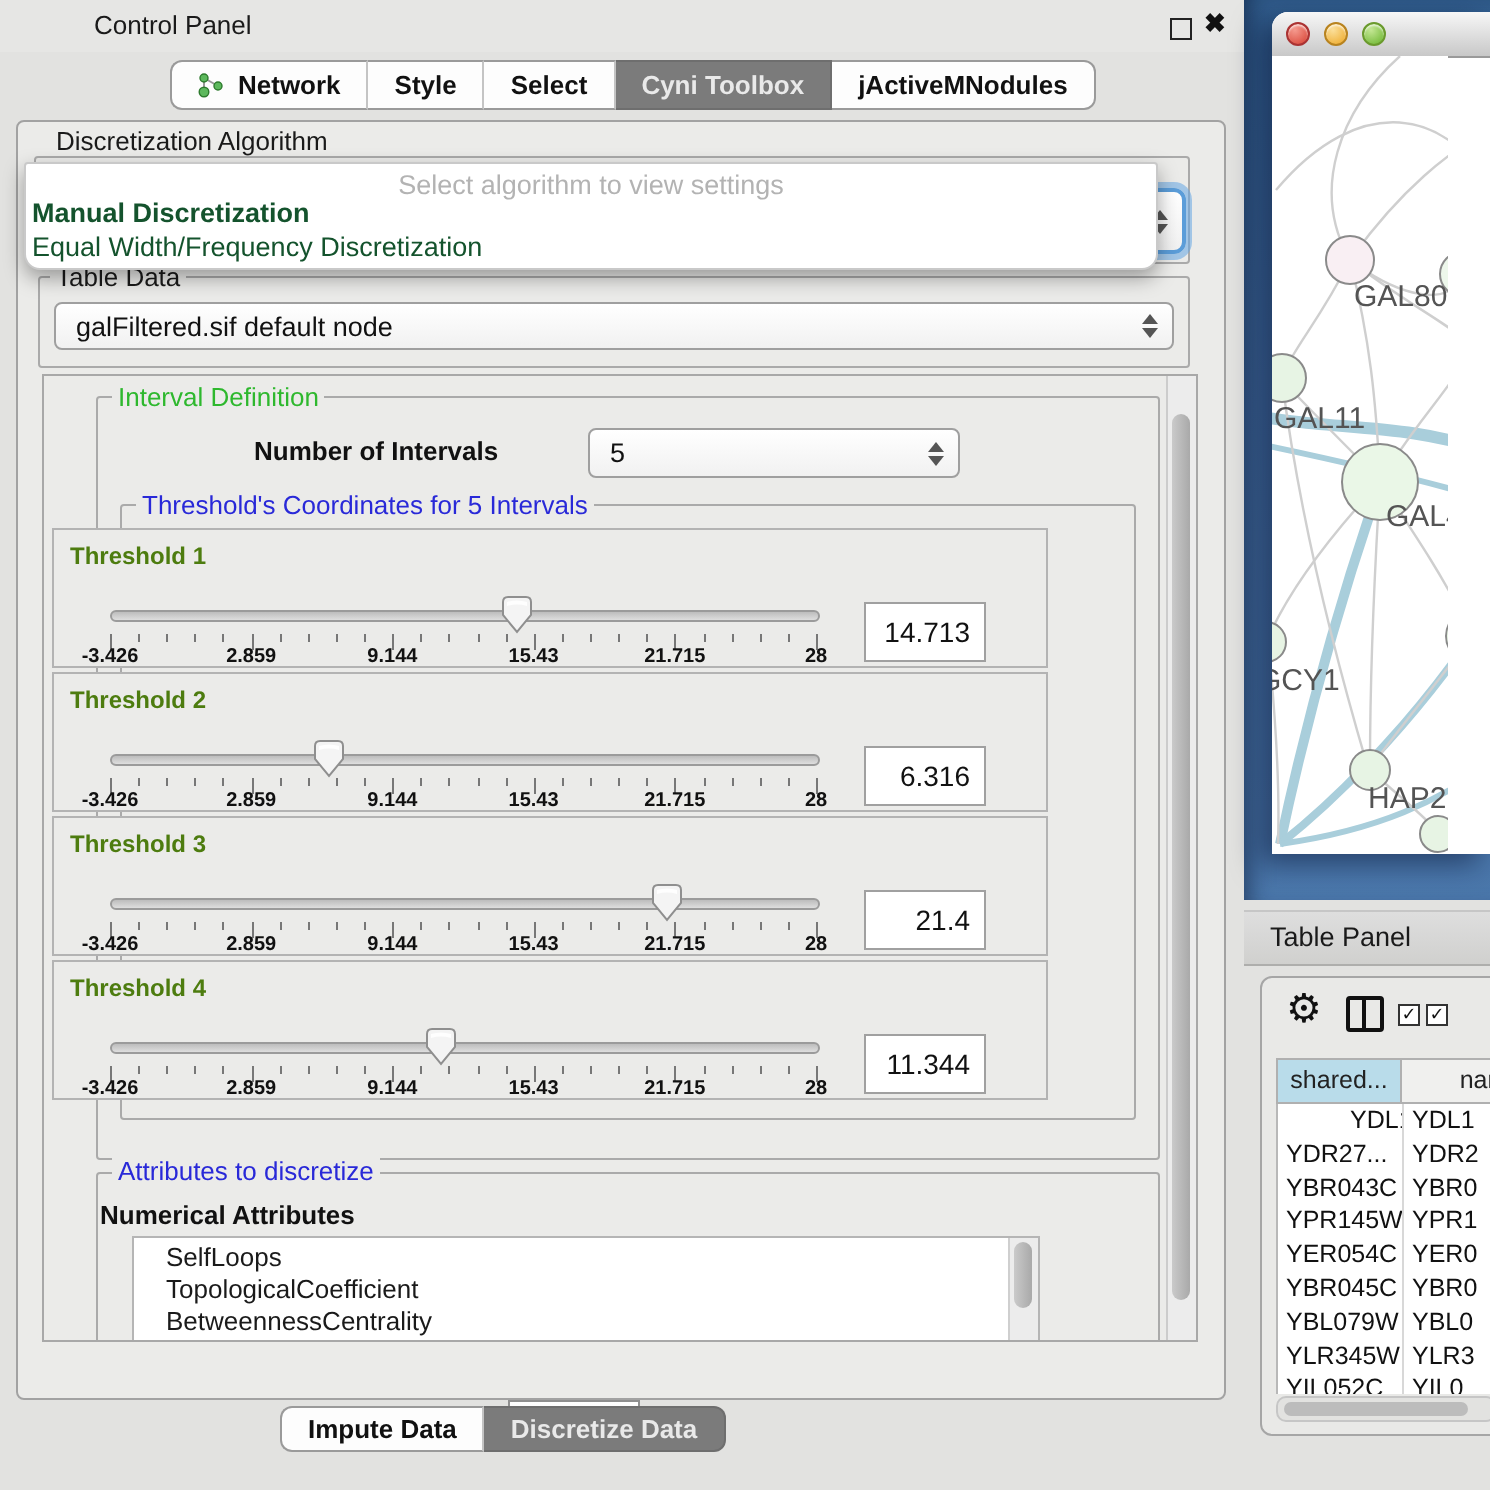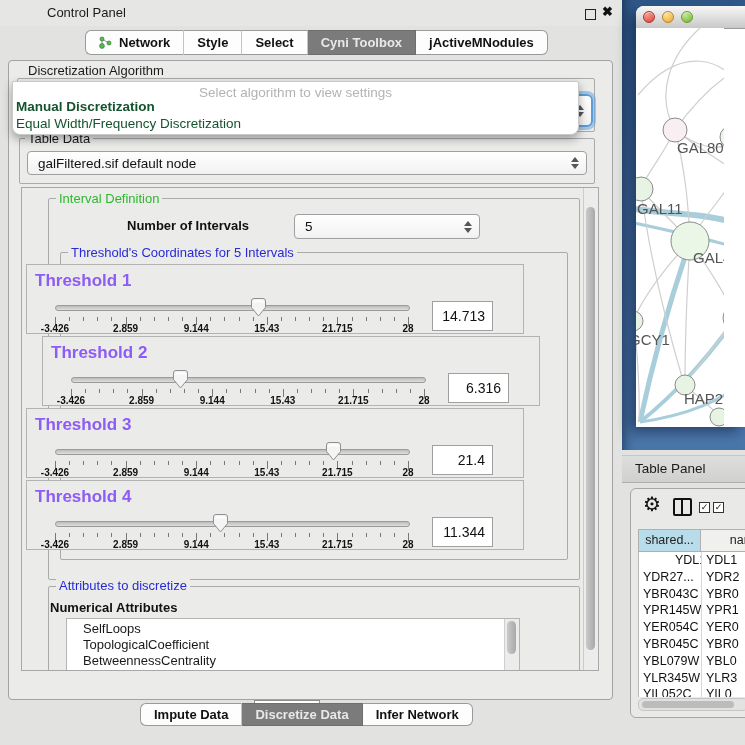--- a/index.html
+++ b/index.html
@@ -36,21 +36,21 @@
   .spinner .dn{width:0;height:0;border-left:4px solid transparent;border-right:4px solid transparent;border-top:5px solid #555;}
   #algo-combo{left:16px;top:33px;width:568px;height:33px;border-radius:6px;
               border:2px solid var(--focus_ring);box-shadow:0 0 0 3px rgba(100,165,227,.55);}
   
   #viewport{position:absolute;left:12px;top:126px;width:576px;height:482px;border:1px solid #a8a8a8;
             background:#ebebe9;overflow:hidden;}
   .vscroll{position:absolute;right:0;top:0;bottom:0;width:14px;background:#ececec;border-left:1px solid #cccccc;}
   .vthumb{position:absolute;left:2px;width:9px;border-radius:4.5px;background:linear-gradient(90deg,#cacaca,#a9a9a9);}
   
   .thr-row{position:absolute;left:4px;width:498px;height:70px;border:1px solid #b3b3b3;background:#ebebe9;box-sizing:border-box;}
-  .thr-label{position:absolute;left:8px;top:6px;font-size:17px;font-weight:bold;color:#8b5cf6;}
+  .thr-label{position:absolute;left:8px;top:6px;font-size:12px;font-weight:bold;color:#4d7c0f;}
   .rail{position:absolute;top:40px;height:4px;border:1px solid #9b9b9b;border-radius:3px;
         background:linear-gradient(#bdbdbd,#dedede);}
   .handle{position:absolute;top:33px;width:15px;height:19px;}
   .tick{position:absolute;width:1px;background:#777;}
   .tick.minor{top:52px;height:4px;}
   .tick.major{top:52px;height:8px;}
   .tick-label{position:absolute;top:58px;transform:translateX(-50%);font-size:10px;font-weight:bold;color:#111;white-space:nowrap;}
   .value-box{position:absolute;left:405px;top:36px;width:52px;height:28px;background:#fff;border:1px solid #a0a0a0;
              font-size:14px;color:#111;text-align:right;line-height:28px;padding-right:7px;box-sizing:content-box;}
   
@@ -215,21 +215,21 @@
             <span class="tick minor" style="left: 352.76px;"></span>
             <span class="tick minor" style="left: 366.88px;"></span>
             <span class="tick major" style="left: 381px;"></span>
             <span class="tick-label" style="left: 381px;">28</span>
             <svg class="handle" viewBox="0 0 15 19" style="left: 224.251px;">
               <path d="M3 .5h9q2.5 0 2.5 2.5v6.5L7.5 18 .5 9.5V3Q.5 .5 3 .5z" fill="#f4f4f4" stroke="#8f8f8f" stroke-width="1"></path>
               <path d="M2.5 3q5-1.6 10 0v2q-5-1.4-10 0z" fill="#ffffff" opacity=".9"></path>
             </svg>
             <div class="value-box">14.713</div>
           </div>
-          <div class="thr-row" style="top: 148px; margin-left: 16px;">
+          <div class="thr-row" style="top: 148px;">
             <span class="thr-label">Threshold 2</span>
             <div class="rail" style="left: 28px; width: 353px;"></div>
             <span class="tick major" style="left: 28px;"></span>
             <span class="tick-label" style="left: 28px;">-3.426</span>
             <span class="tick minor" style="left: 42.12px;"></span>
             <span class="tick minor" style="left: 56.24px;"></span>
             <span class="tick minor" style="left: 70.36px;"></span>
             <span class="tick minor" style="left: 84.48px;"></span>
             <span class="tick major" style="left: 98.6px;"></span>
             <span class="tick-label" style="left: 98.6px;">2.859</span>
@@ -374,23 +374,20 @@
         <div class="popup-opt" style="top: 34px;">Equal Width/Frequency Discretization</div>
       </div>
   </div>
 
   <div id="bottom-tabs" class="tabrow">
       <span class="tab">
         <span>Impute Data</span>
       </span>
       <span class="tab sel">
         <span>Discretize Data</span>
-      </span>
-      <span class="tab">
-        <span>Infer Network</span>
       </span>
     </div>
 
   <div id="blue-area"></div>
   <div id="mac-window">
     <div id="mac-titlebar">
       <span id="light-red" class="light"></span>
       <span id="light-yellow" class="light"></span>
       <span id="light-green" class="light"></span>
     </div>

